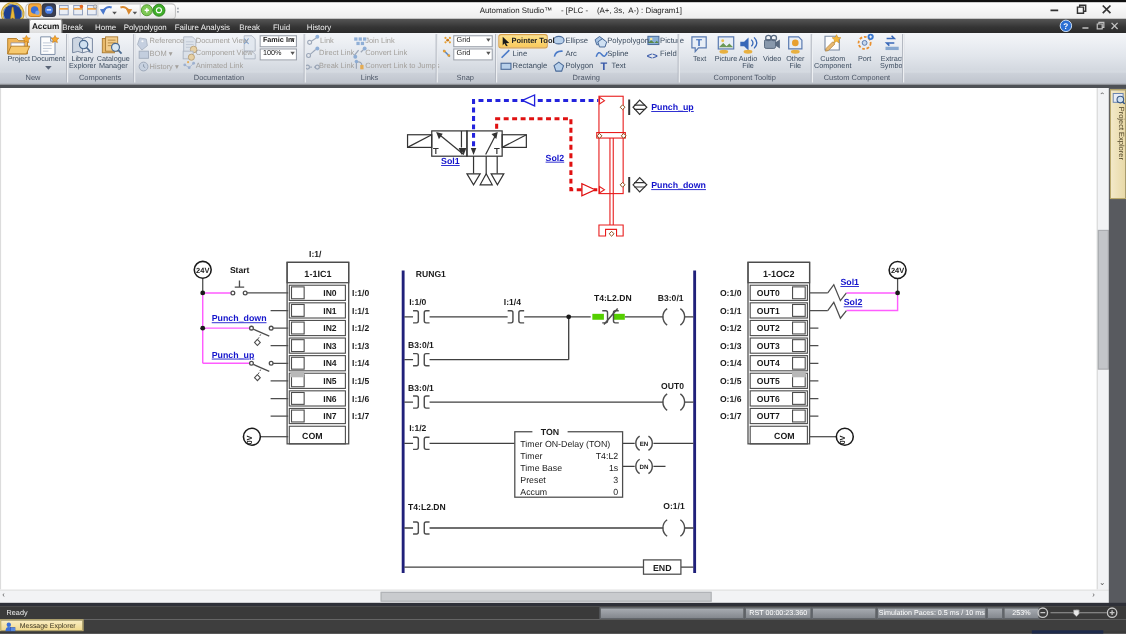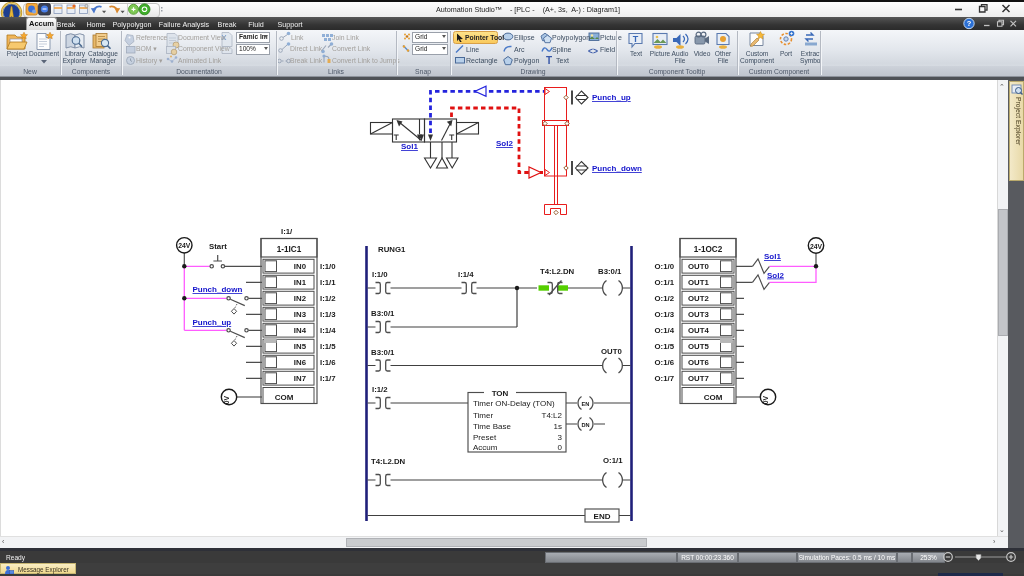--- a/index.html
+++ b/index.html
@@ -95,21 +95,21 @@
   <path d="M54.5,3 l7,7 m0,-7 l-7,7" stroke="#333" stroke-width="1.5"></path>
 </svg>
 <div class="ab" id="tabband"></div>
 <div class="ab" id="hometab">Accum</div>
 <span class="tab" style="left:66px;">Break</span>
 <span class="tab" style="left:96px;">Home</span>
 <span class="tab" style="left:132px;">Polypolygon</span>
 <span class="tab" style="left:184px;">Failure Analysis</span>
 <span class="tab" style="left:227px;">Break</span>
 <span class="tab" style="left:256px;">Fluid</span>
-<span class="tab" style="left:290px;">Support</span>
+<span class="tab" style="left:290px;">History</span>
 <svg class="ab" style="left:958px;top:17px;" width="66" height="13" viewBox="0 0 66 13">
   <circle cx="11" cy="6.5" r="5.2" fill="#2a6fd4" stroke="#cfe0f4" stroke-width="0.9"></circle>
   <text x="11" y="9.3" font-size="7.5" font-weight="bold" fill="#fff" text-anchor="middle">?</text>
   <path d="M26,8.5 h5.5" stroke="#c2c2c2" stroke-width="1.3"></path>
   <path d="M39.5,4.8 h4.5 v4.5 h-4.5 z M41,4.8 v-1.5 h4.5 v4.5 h-1.5" fill="none" stroke="#c2c2c2" stroke-width="1.1"></path>
   <path d="M52.5,3.8 l5.5,5.5 m0,-5.5 l-5.5,5.5" stroke="#c2c2c2" stroke-width="1.2"></path>
 </svg>
 <div class="ab" id="ribbon"></div>
 <div class="ab" id="grouplabels"></div>
 <svg class="ab" style="left:0;top:30px;" width="1024" height="46" viewBox="0 0 1024 46">

